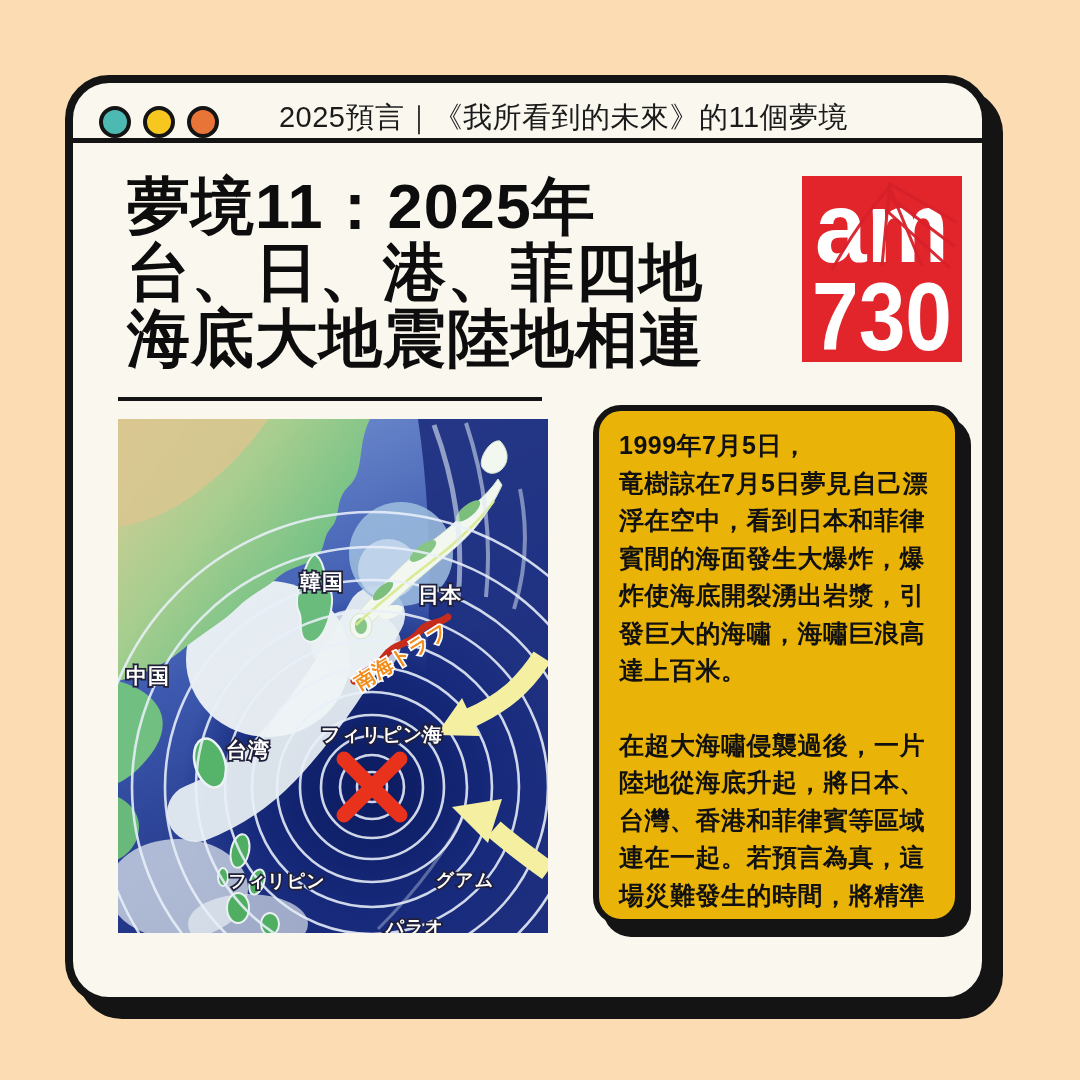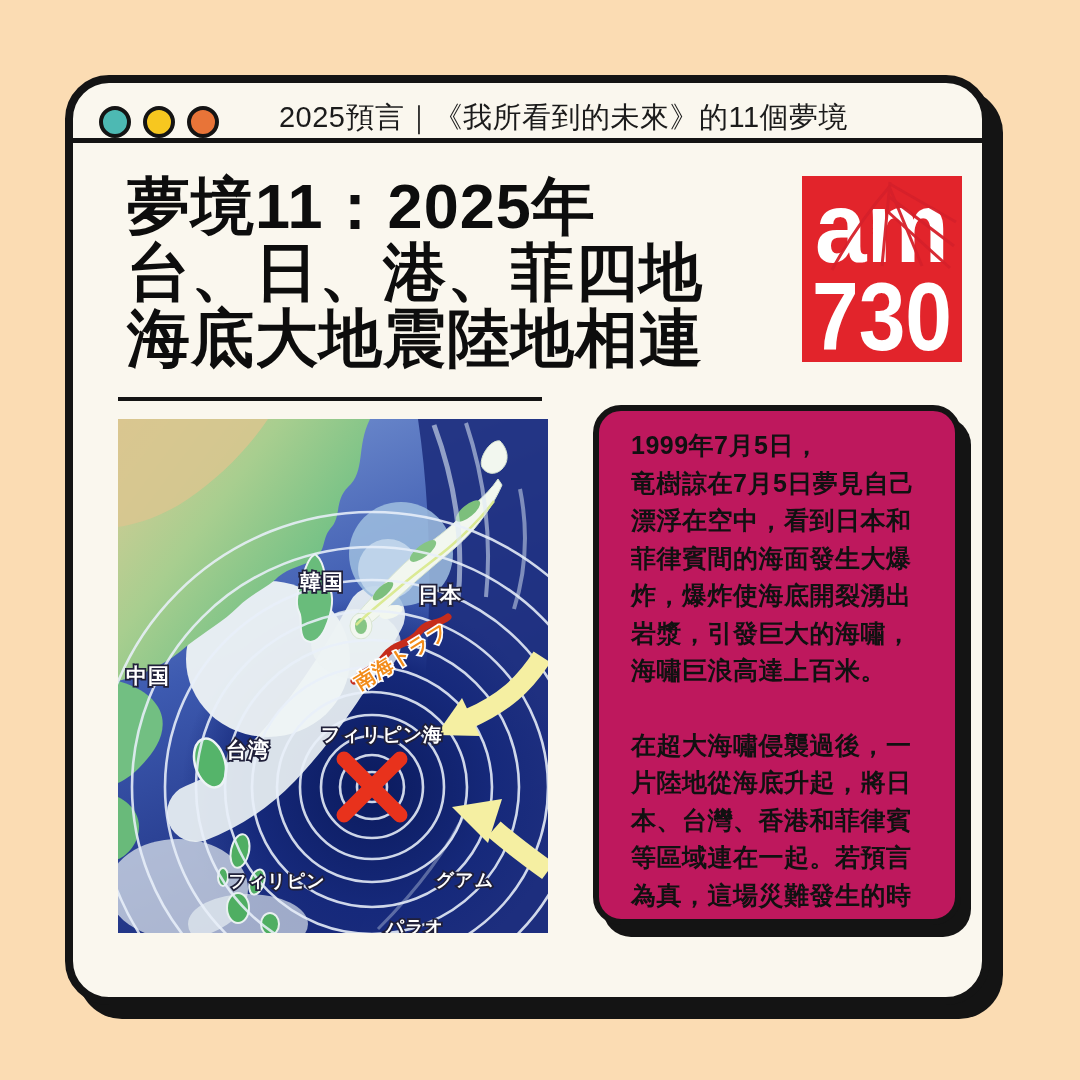--- a/index.html
+++ b/index.html
@@ -39,23 +39,23 @@
   .logo{width:160px;height:186px;margin-top:15px;flex:0 0 auto;}
   .divider{
     position:absolute;left:45px;top:314px;width:424px;height:4px;background:#141414;
   }
   .map-wrap{
     position:absolute;left:45px;top:336px;width:430px;height:514px;overflow:hidden;
   }
   .map-wrap svg{display:block;width:430px;height:514px;}
   .textbox{
     position:absolute;left:520px;top:322px;width:368px;height:520px;
-    background:#be185d;border:6px solid #141414;border-radius:28px;
+    background:#eab308;border:6px solid #141414;border-radius:28px;
     box-shadow:10px 12px 0 #141414;box-sizing:border-box;
-    padding:16px 32px;overflow:hidden;
+    padding:16px 20px;overflow:hidden;
   }
   .textbox p{
     margin:0;font-size:25px;line-height:1.5;font-weight:700;color:#111;
     letter-spacing:0.5px;
   }
   .textbox .para2{margin-top:37px;}
   .map-label{font-weight:bold;fill:#ffffff;stroke:#20203A;stroke-width:3.5px;paint-order:stroke;letter-spacing:1px;}
   .trough-label{font-weight:bold;fill:#F28C1A;stroke:#ffffff;stroke-width:3.5px;paint-order:stroke;letter-spacing:1px;}
 </style>
 </head>

